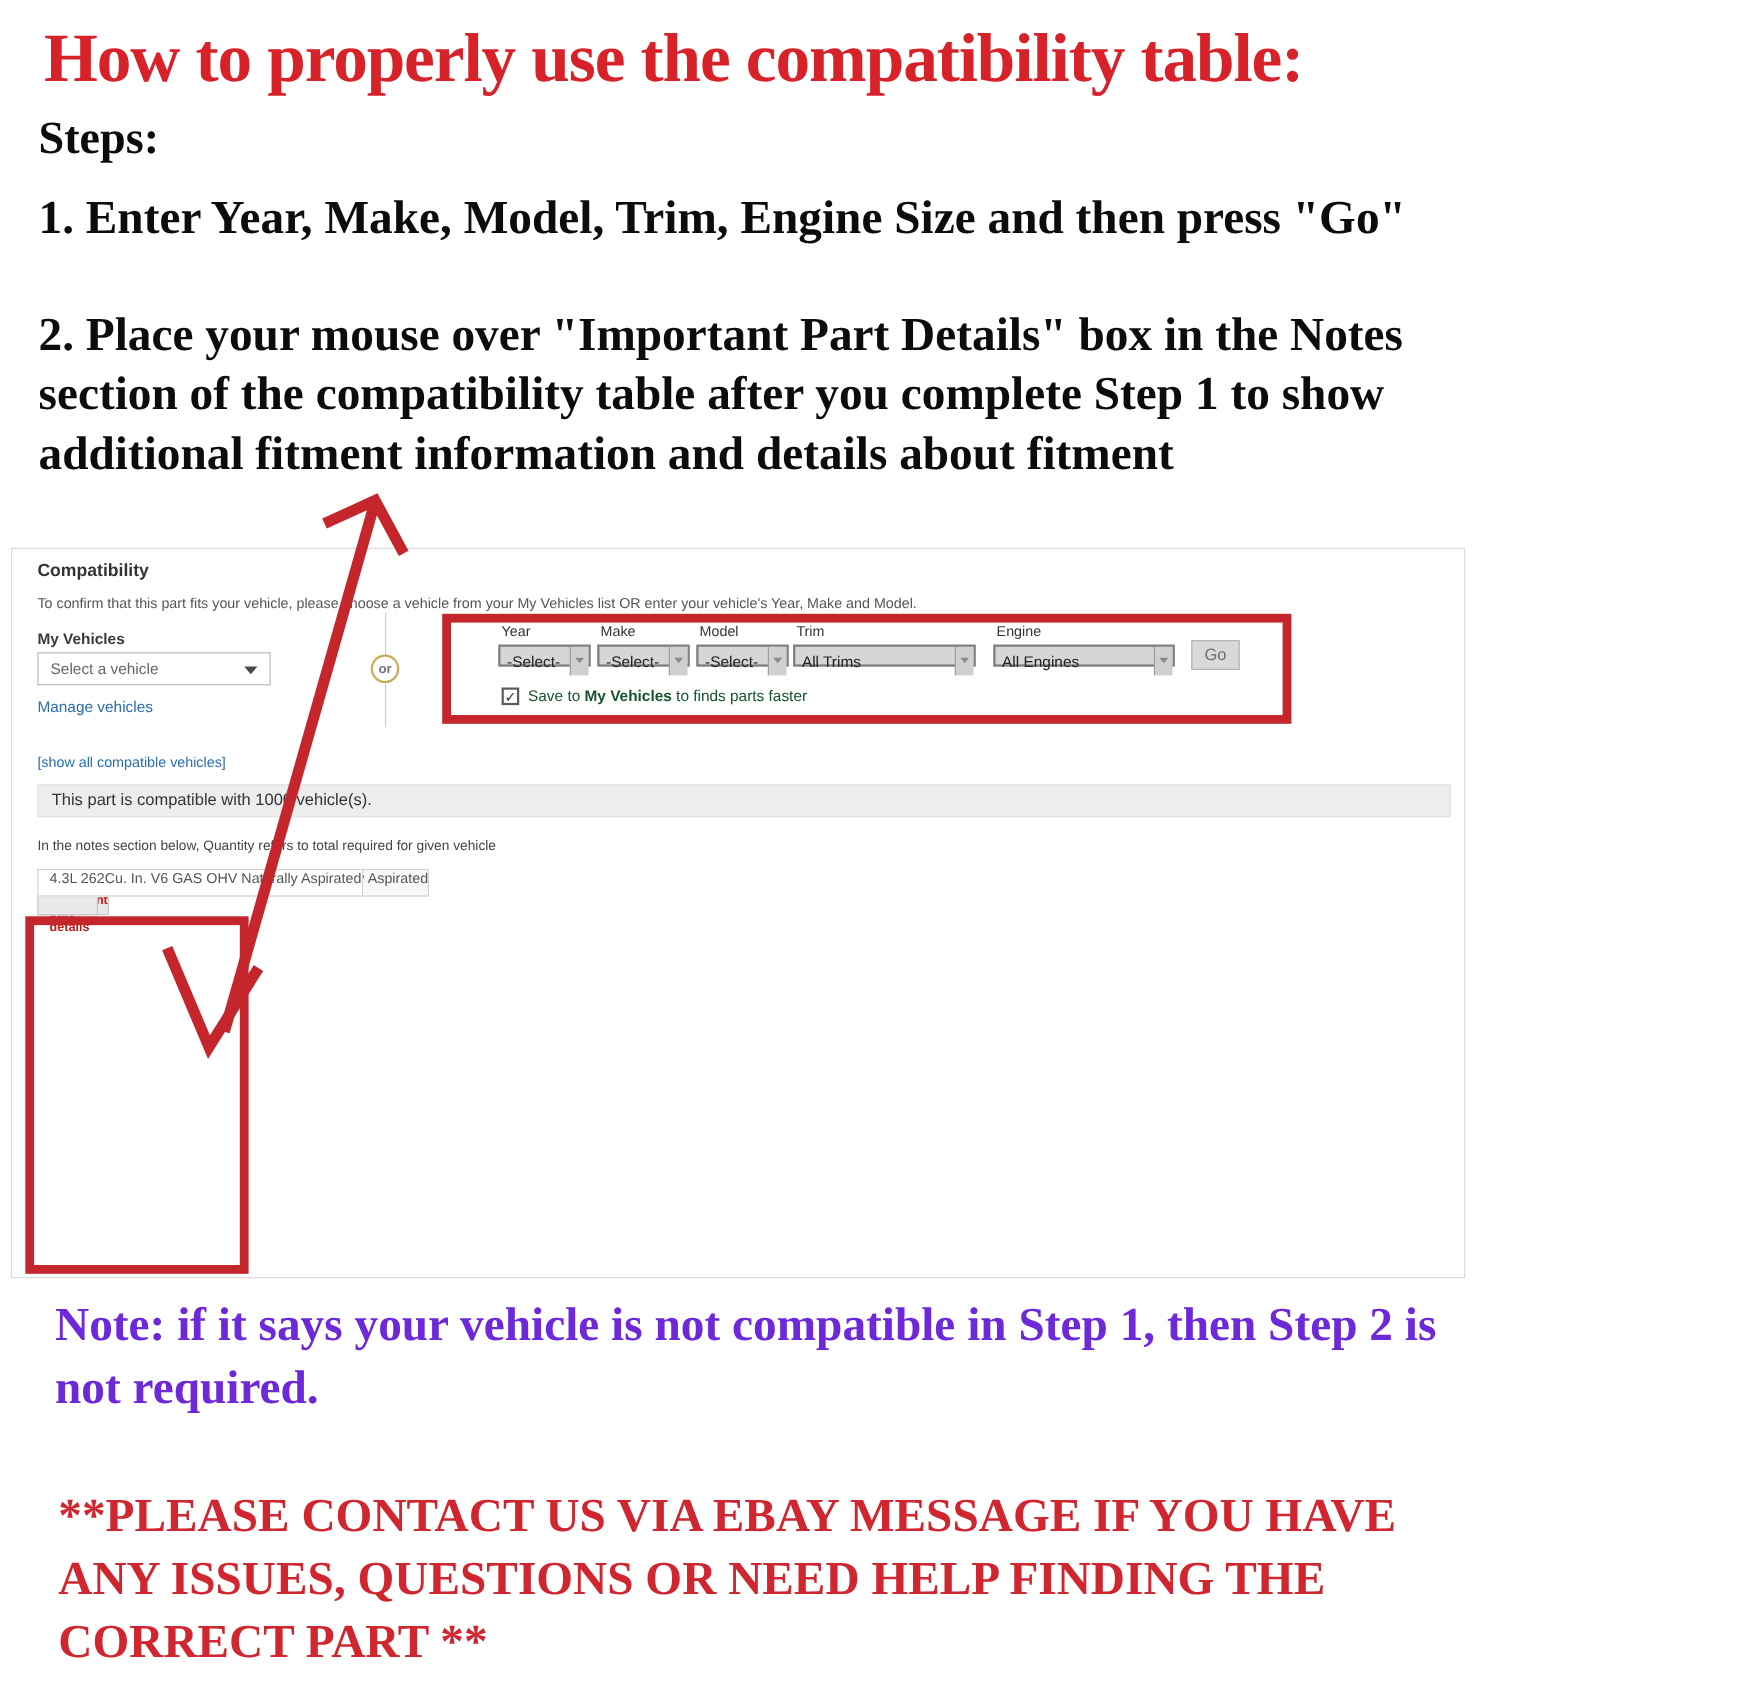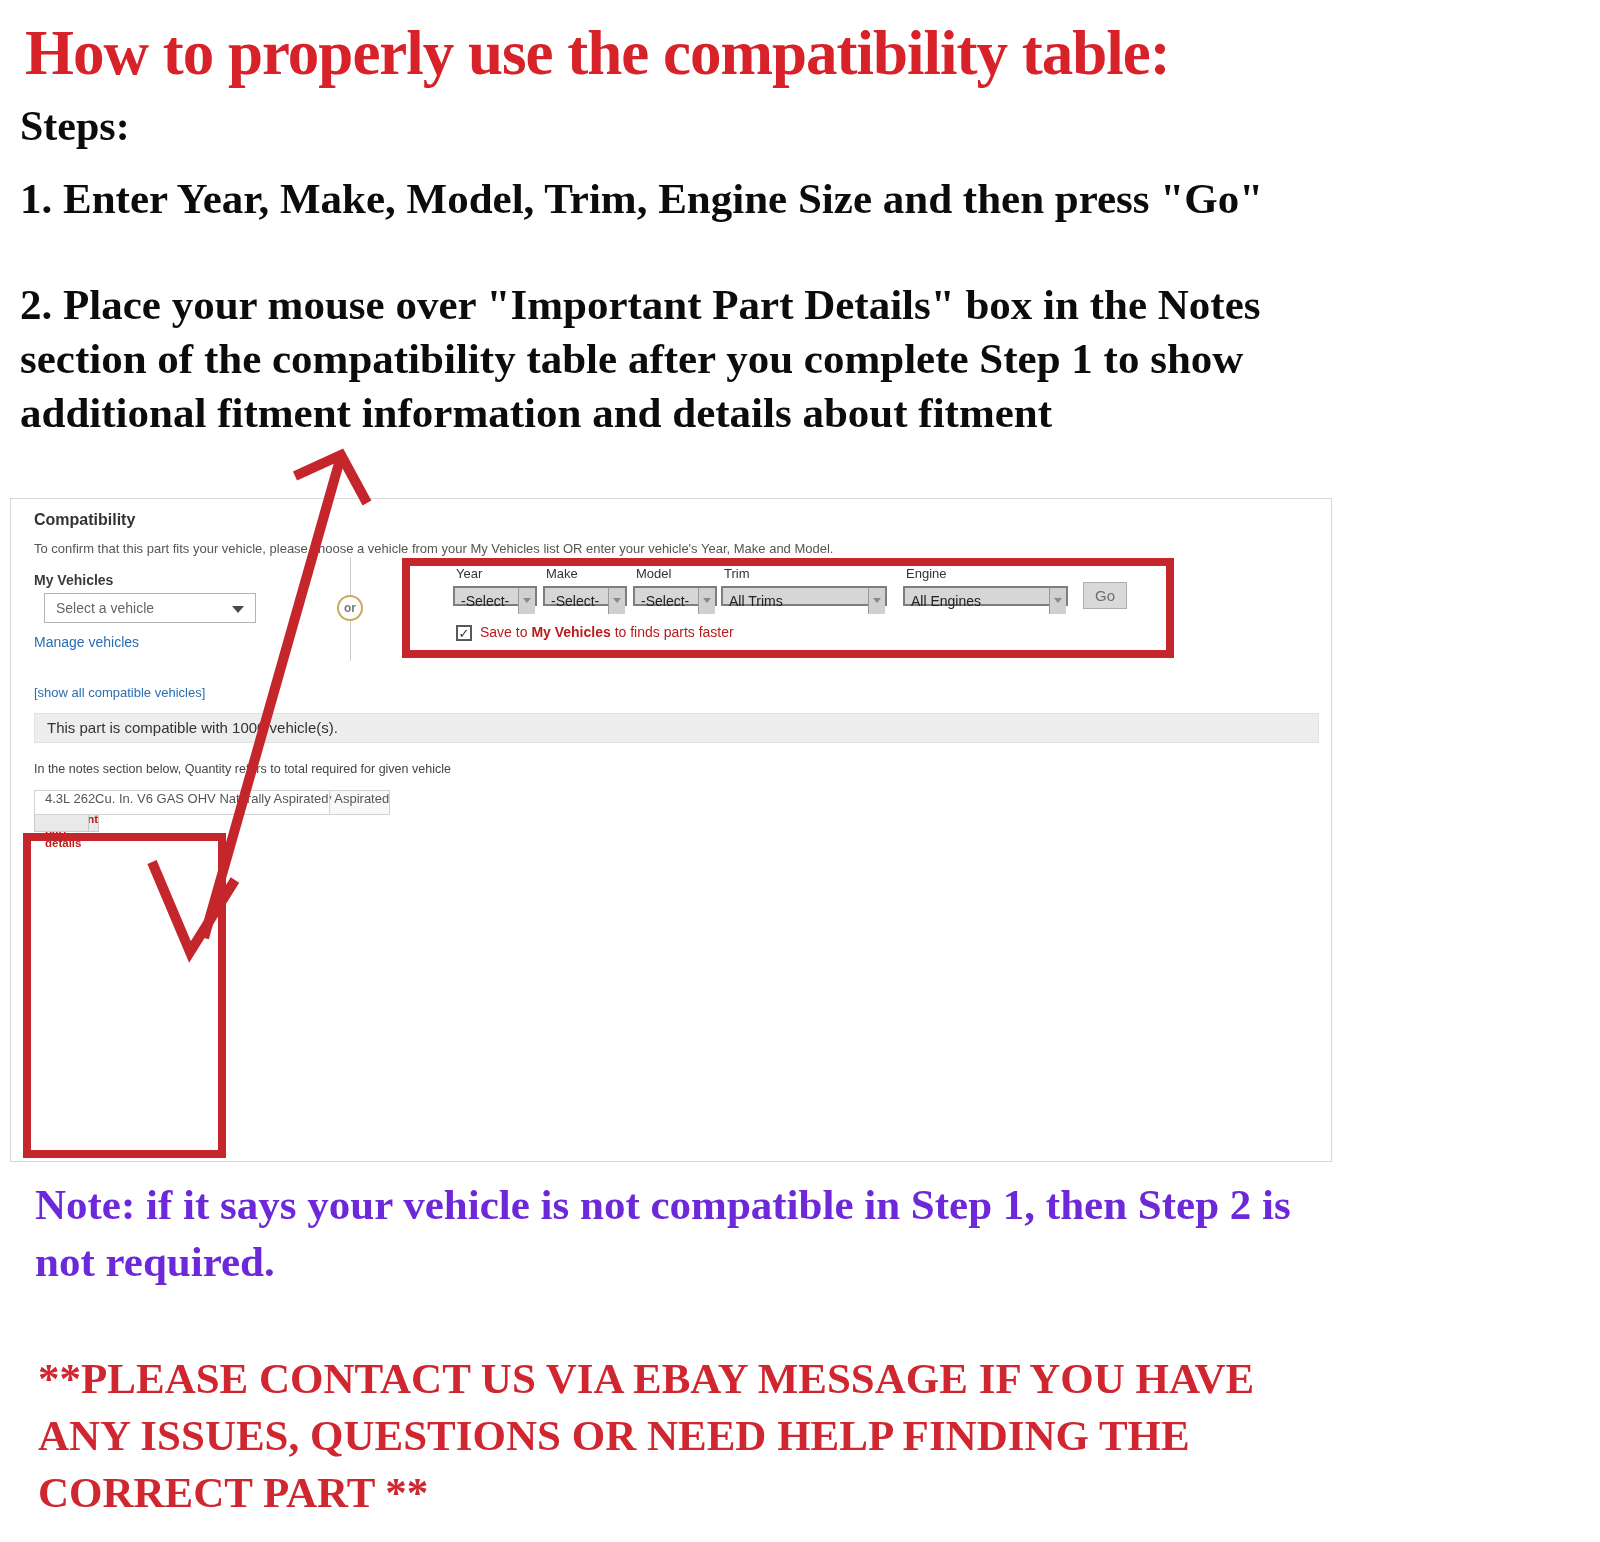--- a/index.html
+++ b/index.html
@@ -6,61 +6,61 @@
     --headline-red:#d8222a;
     --contact-red:#cf2630;
     --annotation-red:#c4262c;
     --important-red:#c11b17;
     --link-blue:#2a6db2;
   }
   *{box-sizing:border-box;}
   html,body{margin:0;padding:0;background:#fff;}
   .page{position:relative;width:1600px;height:1542px;background:#ffffff;overflow:hidden;
         font-family:"Liberation Sans",sans-serif;}
-  .serif{font-family:"Liberation Serif",serif;font-weight:bold;}
+  .serif{font-family:"Liberation Serif",serif;font-weight:bold;margin-left:15px;}
 
   
   .headline{position:absolute;left:25px;top:16px;font-size:63px;line-height:74px;
             color:var(--headline-red);letter-spacing:-1px;white-space:nowrap;}
   .steps-title{position:absolute;left:20px;top:102px;font-size:42px;color:#0c0c0c;}
   .step1{position:absolute;left:20px;top:174px;font-size:43px;color:#0c0c0c;white-space:nowrap;}
   .step2{position:absolute;left:20px;top:278px;font-size:43px;line-height:54px;color:#0c0c0c;white-space:nowrap;}
   .note-block{position:absolute;left:35px;top:1176px;font-size:43px;line-height:57px;color:#6d28d9;white-space:nowrap;}
   .contact-block{position:absolute;left:38px;top:1350px;font-size:43px;line-height:57px;
                  color:var(--contact-red);white-space:nowrap;}
 
   
   .panel{position:absolute;left:10px;top:498px;width:1322px;height:664px;
          background:#fff;border:1px solid #d7d7d7;}
   .panel *{position:absolute;}
   .compat-title{left:23px;top:12px;font-size:16px;font-weight:bold;color:#333;}
   .compat-desc{left:23px;top:42px;font-size:13px;color:#555;white-space:nowrap;}
   .mv-label{left:23px;top:73px;font-size:14px;font-weight:bold;color:#3a3a3a;}
-  .vehicle-select{left:33px;top:94px;width:212px;height:30px;border:1px solid #b3b3b3;background:#fff;
+  .vehicle-select{left:23px;top:94px;width:212px;height:30px;border:1px solid #b3b3b3;background:#fff;
                   font-size:14px;color:#666;line-height:28px;padding-left:11px;cursor:pointer;}
   .vehicle-select .tri{position:absolute;right:11px;top:12px;width:0;height:0;
                        border-left:6px solid transparent;border-right:6px solid transparent;
                        border-top:7px solid #4a4a4a;}
   .manage-link{left:23px;top:135px;font-size:14px;color:var(--link-blue);cursor:pointer;}
   .or-line{left:339px;top:58px;width:1px;height:104px;background:#ccc;}
   .or-badge{left:326px;top:96px;width:26px;height:26px;border:2px solid #c9ab5a;border-radius:50%;
             background:#fff;font-size:12px;color:#777;text-align:center;line-height:22px;font-weight:bold;}
   .fld-label{top:67px;font-size:13px;color:#333;}
   .sel{top:87px;height:20px;background:#d6d6d6;border:2px solid #7e7e7e;color:#222;
        font-size:14px;line-height:26px;padding-left:6px;cursor:pointer;}
   .sel .chev{position:absolute;right:0;top:0;width:17px;height:26px;border-left:1px solid #9a9a9a;
              background:#d0d0d0;}
   .sel .chev::after{content:"";position:absolute;left:4px;top:10px;width:0;height:0;
              border-left:4px solid transparent;border-right:4px solid transparent;
              border-top:5px solid #8a8a8a;}
   .go-btn{left:1072px;top:83px;width:44px;height:27px;background:#d9d9d9;border:1px solid #aeaeae;
           font-size:15px;color:#6e6e6e;text-align:center;line-height:25px;cursor:pointer;}
   .save-box{left:445px;top:126px;width:16px;height:16px;border:2px solid #5a5a5a;background:#fff;
             font-size:13px;line-height:13px;text-align:center;color:#333;cursor:pointer;}
-  .save-label{left:469px;top:125px;font-size:14px;color:#b91c1c;white-space:nowrap;}
+  .save-label{left:469px;top:125px;font-size:14px;color:#14532d;white-space:nowrap;}
   .save-label b{position:static;}
   .show-all-link{left:23px;top:186px;font-size:13px;color:var(--link-blue);cursor:pointer;}
   .banner{left:23px;top:214px;width:1285px;height:30px;background:#ededed;border:1px solid #e2e2e2;
           font-size:15px;color:#333;line-height:28px;padding-left:12px;}
   .qnote{left:23px;top:263px;font-size:12.5px;color:#444;white-space:nowrap;}
 
   
   .tbl-wrap{left:23px;top:291px;width:1285px;height:371px;overflow:hidden;}
   table.fit{position:static;border-collapse:collapse;table-layout:fixed;width:1284px;
             font-size:13px;}

